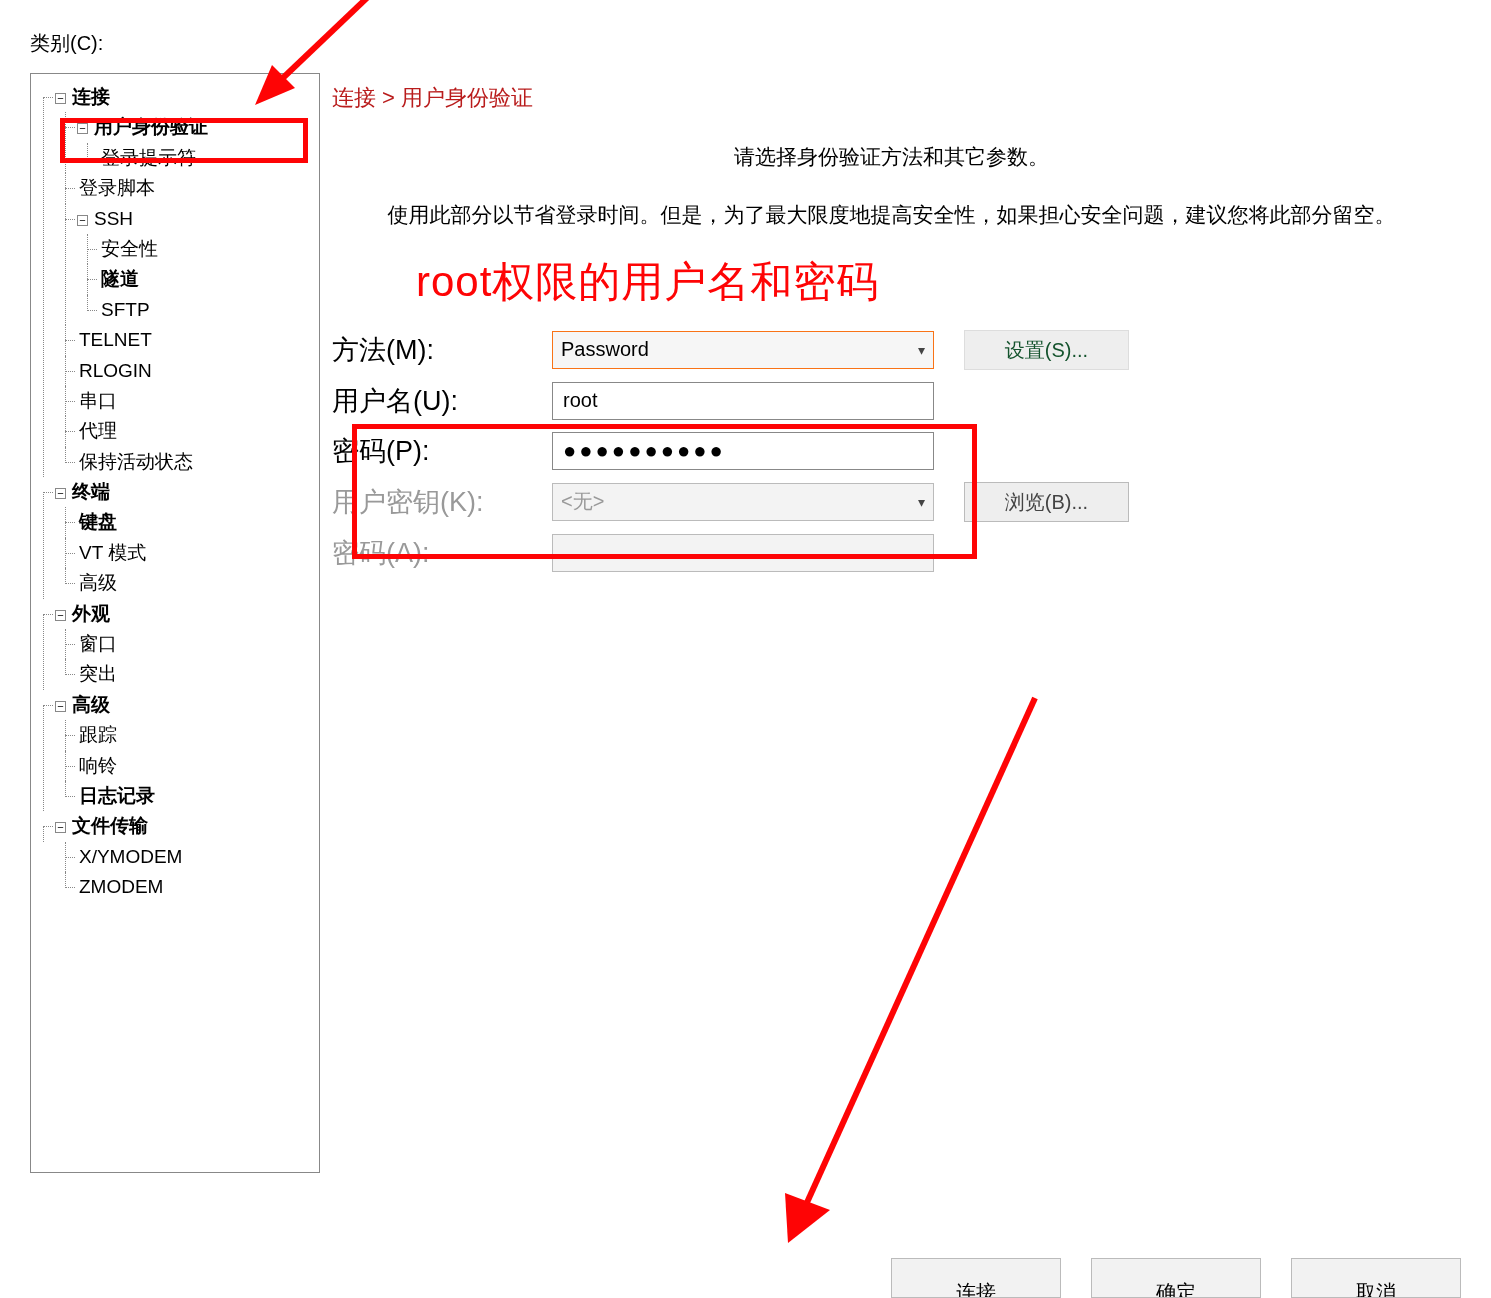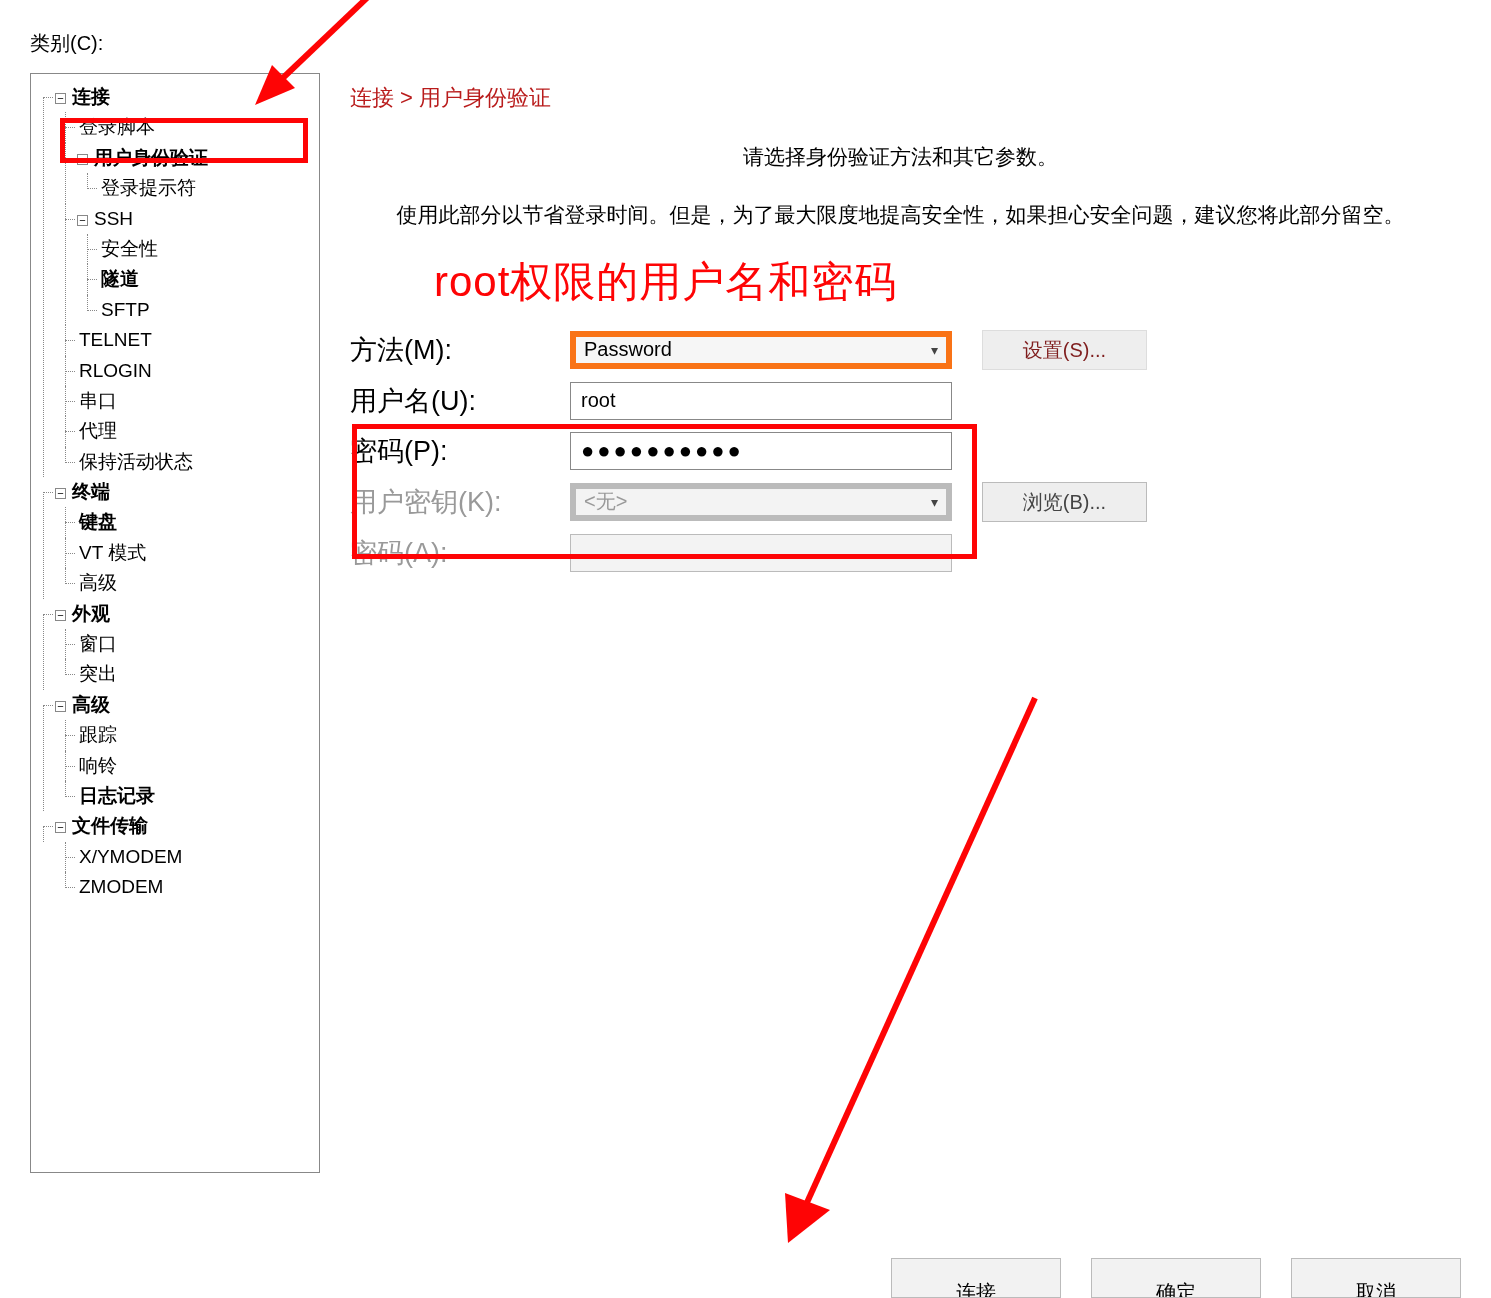--- a/index.html
+++ b/index.html
@@ -16,21 +16,21 @@
     height: 1298px;
     position: relative;
     padding: 30px;
   }
   .category-label {
     font-size: 20px;
     margin-bottom: 16px;
   }
   .columns {
     display: flex;
-    gap: 20px;
+    gap: 2px;
     height: 1120px;
   }
   .tree-panel {
     border: 1px solid #888;
     width: 290px;
     height: 1100px;
     padding: 8px 4px;
     overflow: hidden;
   }
   .tree {
@@ -100,21 +100,21 @@
     display: flex;
     align-items: center;
     margin-bottom: 12px;
   }
   .form-label {
     width: 220px;
     font-size: 27px;
   }
   .form-label.disabled { color: #999; }
   .select {
-    border: 6px solid #f97316;
+    border: 1px solid #f97316;
     height: 38px;
     width: 382px;
     padding: 4px 8px;
     font-size: 20px;
     background: #f6f6f6;
     display: flex;
     align-items: center;
     justify-content: space-between;
   }
   .select .chev {
@@ -133,21 +133,21 @@
     align-items: center;
     letter-spacing: 0;
   }
   .text-input.password { letter-spacing: 3px; font-size: 22px; }
   .text-input.disabled { background: #f3f3f3; border-color: #bbb; }
   .side-btn {
     margin-left: 30px;
     width: 165px;
     height: 40px;
     background: #eee;
-    color: #7f1d1d;
+    color: #14532d;
     border: 1px solid #ddd;
     font-size: 20px;
     text-align: center;
     line-height: 38px;
   }
   .side-btn.enabled { color: #444; border-color: #bbb; cursor: pointer; }
 
   .highlight-box1 {
     position: absolute;
     border: 5px solid #fe0405;
@@ -206,27 +206,27 @@
 
   <div class="category-label">类别(C):</div>
 
   <div class="columns">
     <div class="tree-panel">
       <div class="tree">
         <ul>
           <li>
             <span class="expander">−</span><span class="bold">连接</span>
             <ul>
-              <li><span>登录脚本</span></li>
               <li>
                 <span class="expander">−</span><span class="bold">用户身份验证</span>
                 <ul>
                   <li><span>登录提示符</span></li>
                 </ul>
               </li>
+              <li><span>登录脚本</span></li>
               <li>
                 <span class="expander">−</span><span>SSH</span>
                 <ul>
                   <li><span>安全性</span></li>
                   <li><span class="bold">隧道</span></li>
                   <li><span>SFTP</span></li>
                 </ul>
               </li>
               <li><span>TELNET</span></li>
               <li><span>RLOGIN</span></li>

